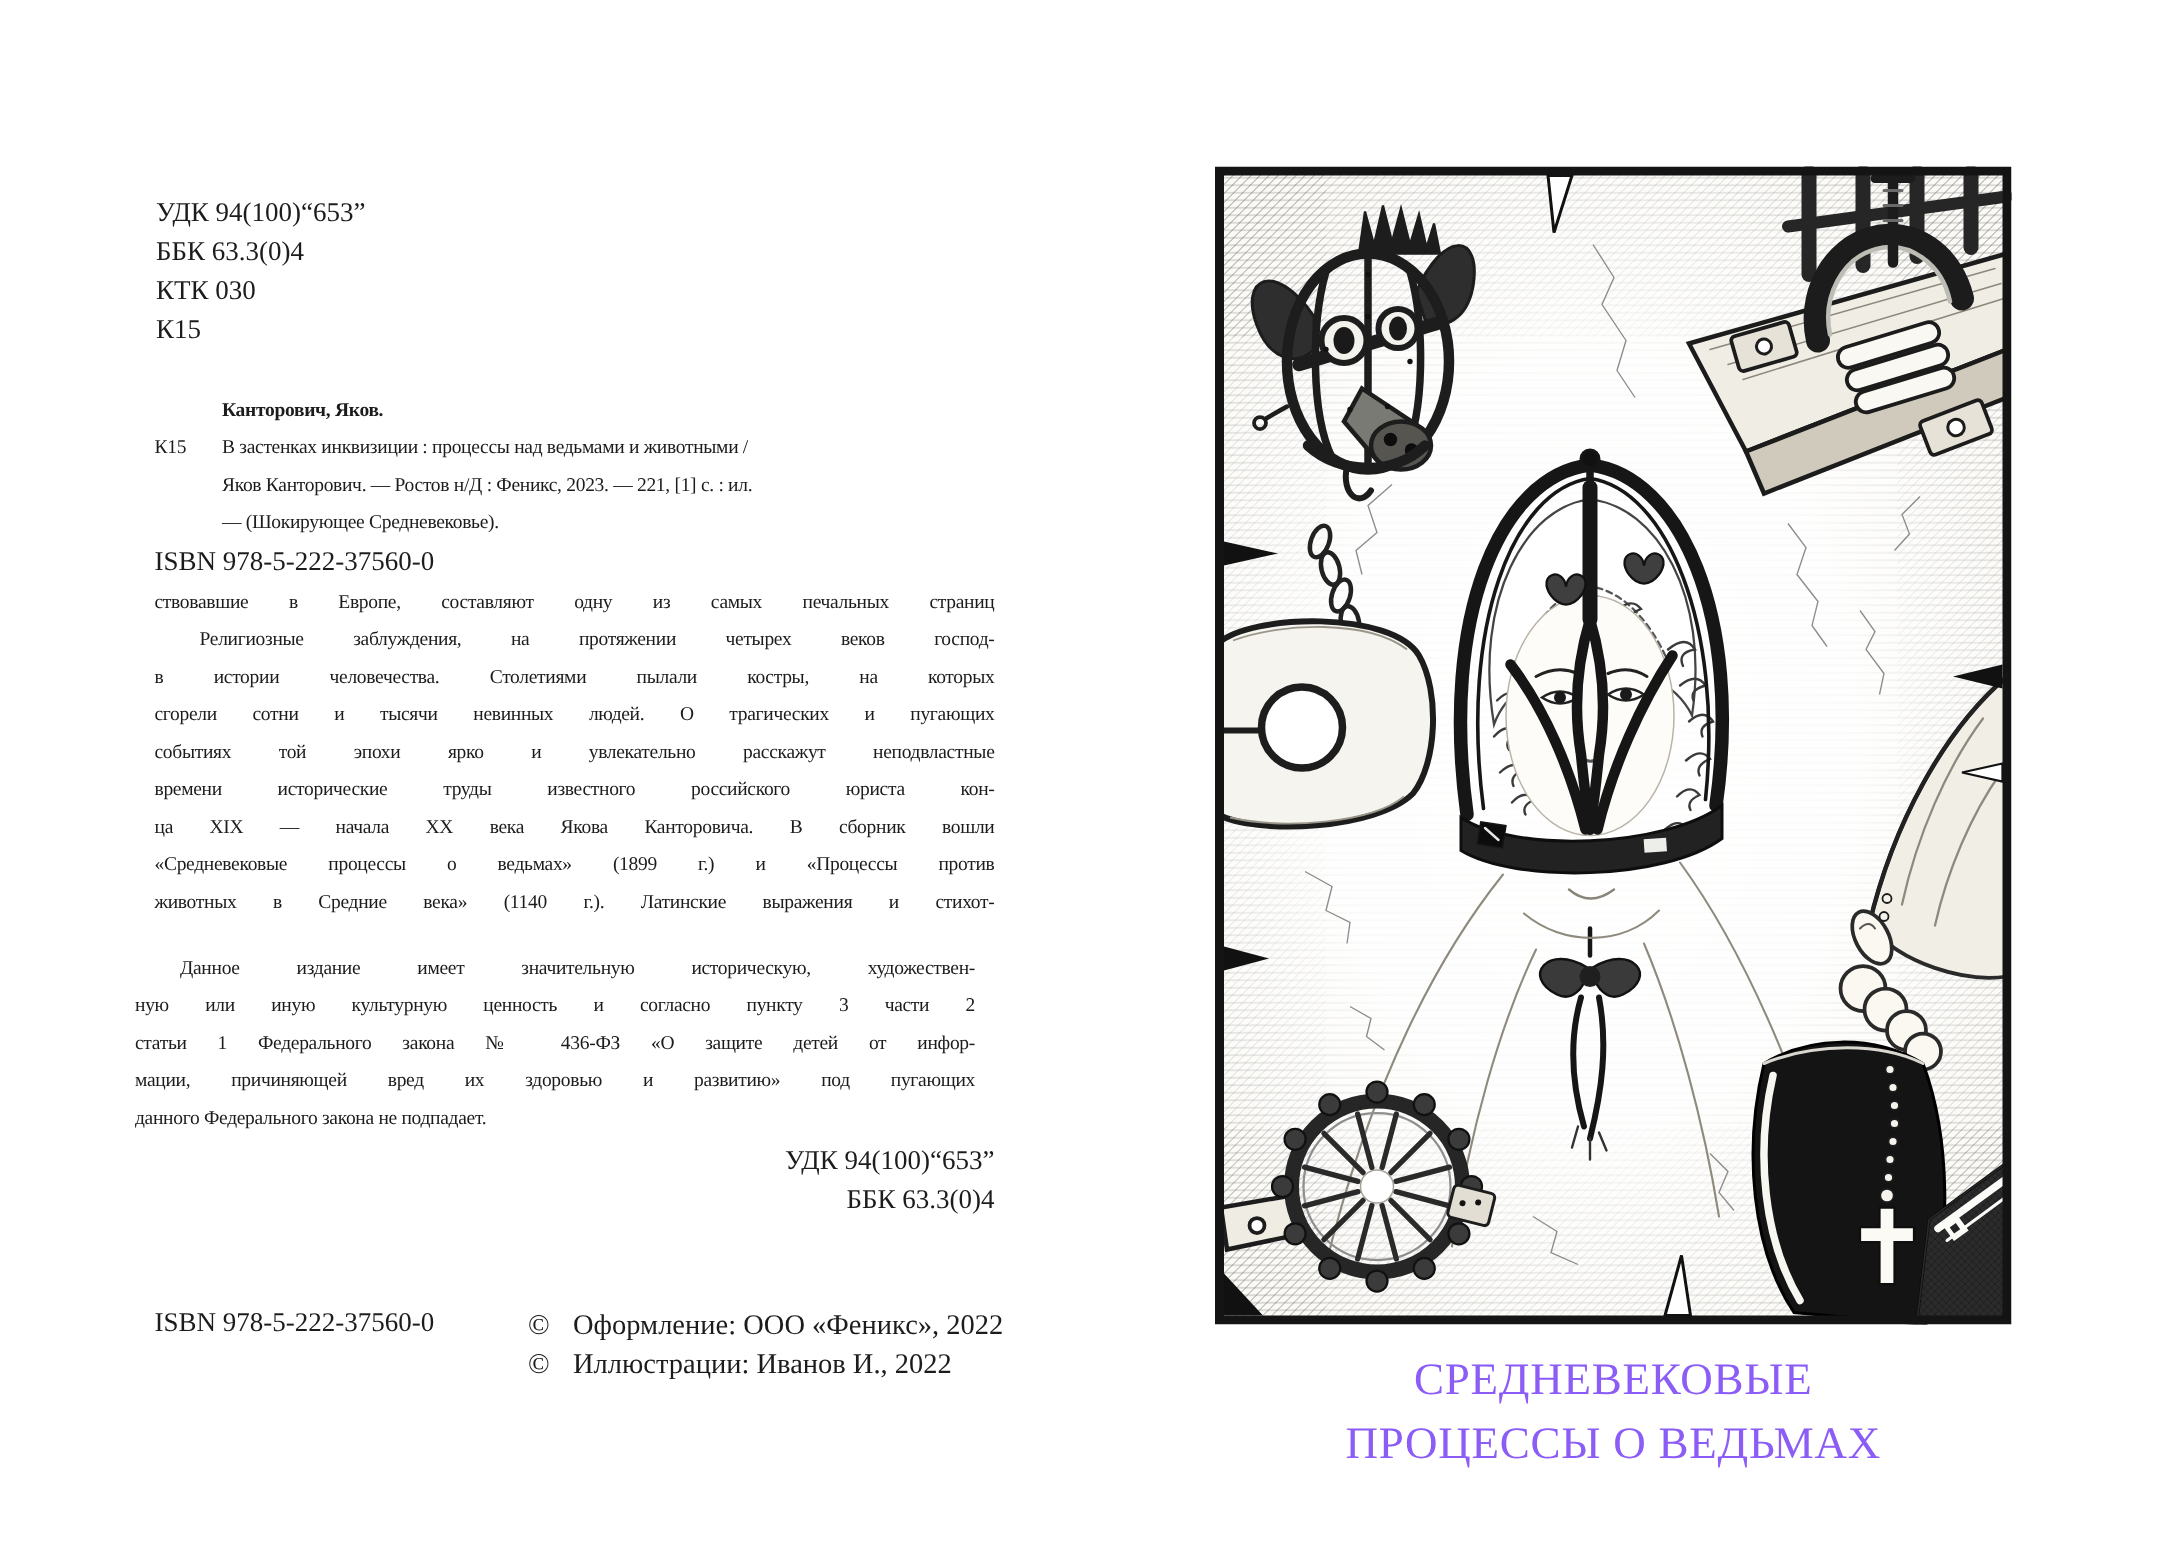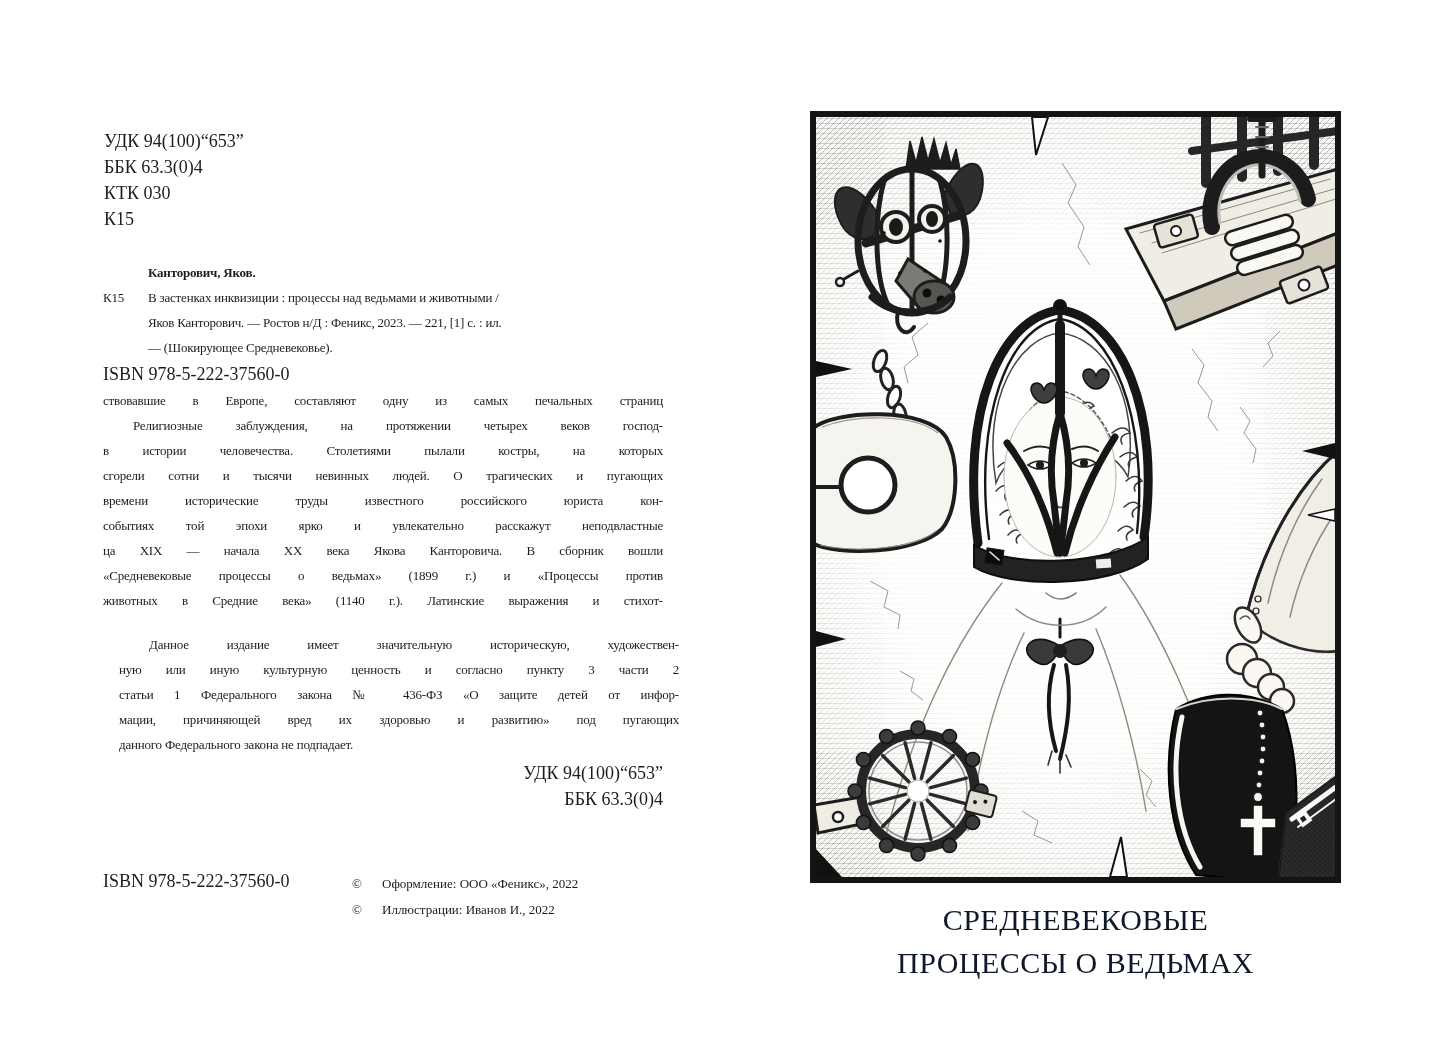--- a/index.html
+++ b/index.html
@@ -12,33 +12,33 @@
   
   .txt{font-size:13px;line-height:25px;letter-spacing:-0.2px;}
   .classif{top:102px;left:104px;line-height:26px;font-size:18px;}
   .card{top:234px;left:103px;width:565px;}
   .card .hang{position:absolute;left:0;top:25px;}
   .card .ind{padding-left:45px;}
   .card .author{font-weight:bold;}
   .isbn-top{top:338px;left:103px;font-size:18px;}
   .para{width:560px;}
   .annot{top:362px;left:103px;}
-  .legal{top:606px;left:119px;}
+  .legal{top:606px;left:90px;}
   .jl{text-align:justify;text-align-last:justify;white-space:normal;}
   .jl.first{text-indent:30px;}
   .jl.last{text-align-last:left;}
   .udc-bottom{top:734px;left:103px;width:560px;text-align:right;padding-right:24px;line-height:26px;font-size:18px;}
   .isbn-bottom{top:845px;left:103px;font-size:18px;}
-  .copy{top:845px;left:352px;font-size:13px;line-height:26px;}
+  .copy{top:845px;left:352px;font-size:19px;line-height:26px;}
   .copy .sym{display:inline-block;width:30px;}
   
   .plate{top:85px;left:810px;width:531px;height:772px;}
   .plate svg{display:block;}
   .rtitle{top:872px;left:810px;width:531px;text-align:center;
-          font-size:30px;line-height:43px;letter-spacing:0.5px;color:#0f172a;}
+          font-size:30px;line-height:43px;letter-spacing:0.5px;color:#8b5cf6;}
 </style>
 </head>
 <body>
 
 <div class="abs classif">
   <div>УДК 94(100)“653”</div>
   <div>ББК 63.3(0)4</div>
   <div>КТК 030</div>
   <div>К15</div>
 </div>
@@ -51,22 +51,22 @@
   <div class="ind">— (Шокирующее Средневековье).</div>
 </div>
 
 <div class="abs isbn-top">ISBN 978-5-222-37560-0</div>
 
 <div class="abs annot para txt">
   <div class="jl">ствовавшие в Европе, составляют одну из самых печальных страниц</div>
   <div class="jl first">Религиозные заблуждения, на протяжении четырех веков господ-</div>
   <div class="jl">в истории человечества. Столетиями пылали костры, на которых</div>
   <div class="jl">сгорели сотни и тысячи невинных людей. О трагических и пугающих</div>
+  <div class="jl">событиях той эпохи ярко и увлекательно расскажут неподвластные</div>
   <div class="jl">времени исторические труды известного российского юриста кон-</div>
-  <div class="jl">событиях той эпохи ярко и увлекательно расскажут неподвластные</div>
   <div class="jl">ца XIX — начала XX века Якова Канторовича. В сборник вошли</div>
   <div class="jl">«Средневековые процессы о ведьмах» (1899 г.) и «Процессы против</div>
   <div class="jl">животных в Средние века» (1140 г.). Латинские выражения и стихот-</div>
 </div>
 
 <div class="abs legal para txt">
   <div class="jl first">Данное издание имеет значительную историческую, художествен-</div>
   <div class="jl">ную или иную культурную ценность и согласно пункту 3 части 2</div>
   <div class="jl">статьи 1 Федерального закона № 436-ФЗ «О защите детей от инфор-</div>
   <div class="jl">мации, причиняющей вред их здоровью и развитию» под пугающих</div>

